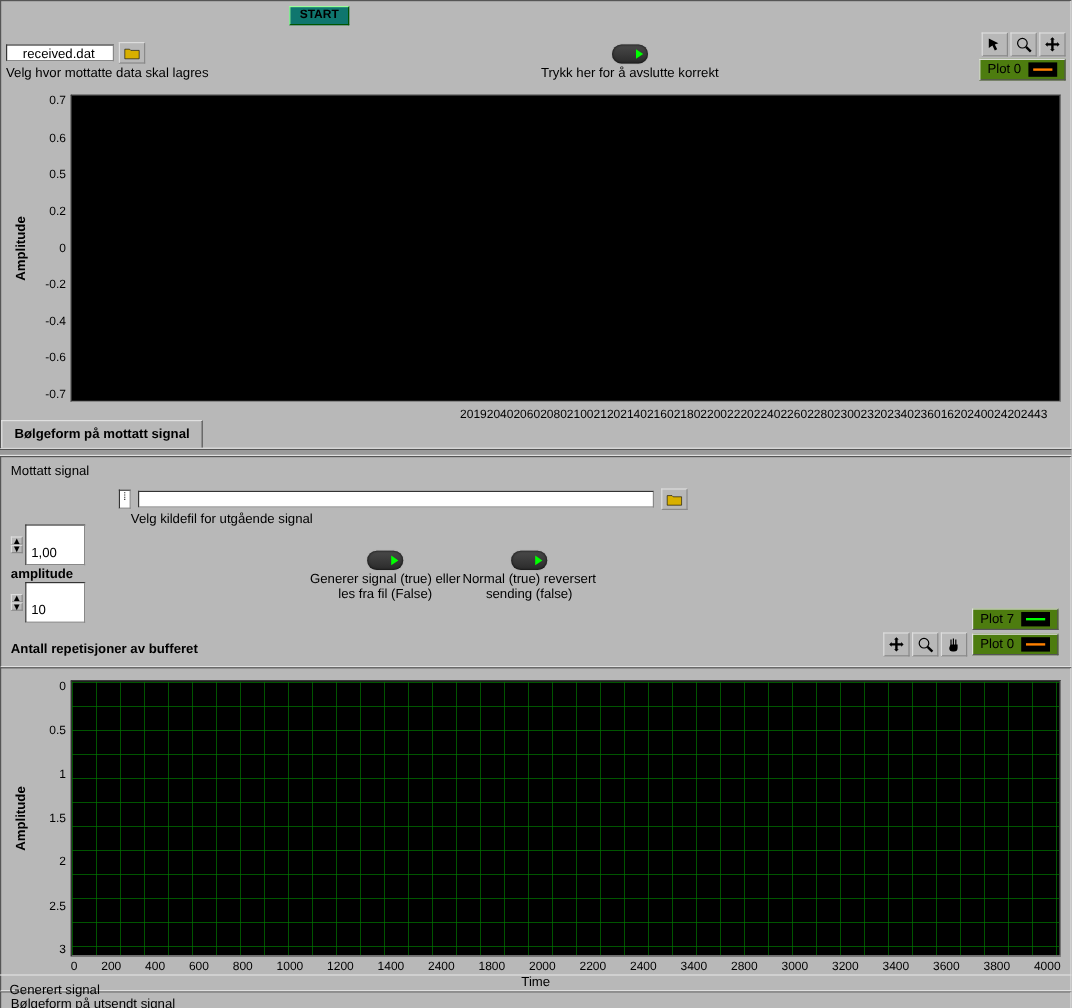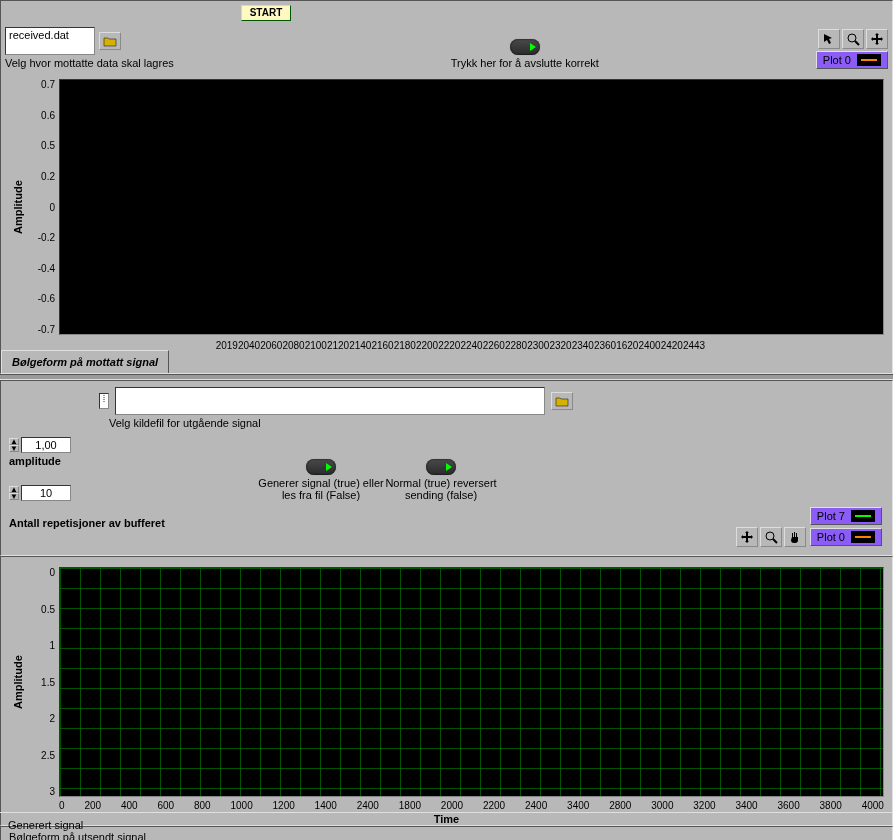--- a/index.html
+++ b/index.html
@@ -28,59 +28,58 @@
   }
   .top-section {
     position: relative;
     height: 374px;
     padding: 4px;
   }
   .start-btn {
     position: absolute;
     top: 4px; left: 240px;
     width: 50px; height: 16px;
-    background: #fef9c3;
+    background: #0f766e;
     color: #000;
     font-size: 10px;
     text-align: center;
     line-height: 14px;
     font-weight: bold;
     border-top: 1px solid #9f9;
     border-left: 1px solid #9f9;
     border-right: 1px solid #050;
     border-bottom: 1px solid #050;
   }
   .label { font-size: 11px; color: #000; }
   .text-input {
     background: #fff;
     border: 1px inset #888;
-    padding: 1px 3px;
+    padding: 1px 13px;
     font-size: 11px;
-    height: 28px;
+    height: 14px;
   }
   .numeric-input {
     display:flex; align-items:center;
     gap:2px;
   }
   .numeric-input .arrows {
     display:flex; flex-direction:column;
     width:10px;
   }
   .numeric-input .arrows div{
     height:7px; line-height:6px;
     font-size:8px;
     background:#b8b8b8;
     border:1px outset #ddd;
     text-align:center;
   }
   .numeric-field{
     background:#fff; border:1px inset #888;
-    padding:0 4px; height:16px; line-height:14px;
+    padding:16px 4px; height:16px; line-height:14px;
     min-width:50px;
-    text-align:center;
   }
   .folder-icon {
     width: 22px; height: 18px;
     background: #b8b8b8;
     border: 1px outset #ddd;
     display: flex; align-items: center; justify-content: center;
   }
   .folder-icon svg { width: 14px; height: 11px; }
   .led-btn {
     width: 30px; height: 16px;
@@ -103,21 +102,21 @@
   .tool-btn{
     width:22px;height:20px;
     background:#b8b8b8;
     border:1px outset #ddd;
     display:flex;align-items:center;justify-content:center;
   }
   .tool-btn svg{width:14px;height:14px;}
   .legend{
     display:flex; align-items:center; gap:6px;
     padding:2px 6px;
-    background:#8b5cf6;
+    background:#4d7c0f;
   }
   .legend-swatch{
     width:24px;height:12px;background:#000;
     display:flex;align-items:center;justify-content:center;
   }
   .legend-swatch .line{height:2px;width:16px;background:#ff8000;}
   .legend-swatch .line.green{background:#0f0;}
   
   .upper-row{
     position:absolute; top:26px; left:4px; right:4px;
@@ -142,21 +141,21 @@
     display:flex; flex-direction:column; justify-content:space-between;
     width:32px; text-align:right; padding:0 4px;
     font-size:10px;
   }
   .plot{
     flex:1; background:#000; border:1px inset #888;
     position:relative;
   }
   .xticks-row{
     position:absolute; left:58px; right:8px; bottom:22px;
-    display:flex; justify-content:center;
+    display:flex; justify-content:flex-end;
     font-size:10px;
   }
   .xticks-row span{transform:translateX(-50%); white-space:nowrap;}
   
   .tab{
     display:inline-block;padding:5px 10px;
     border-top:1px solid #e0e0e0;border-left:1px solid #e0e0e0;
     border-right:1px solid #555;border-bottom:none;
     background:#b8b8b8;font-weight:bold;font-size:11px;
   }
@@ -174,21 +173,21 @@
   
   .bottom-section{position:relative;height:270px;padding:6px;}
   .bottom-chart-wrap{position:absolute;top:10px;left:8px;right:8px;bottom:28px;display:flex;}
   .bottom-plot{flex:1;background:#000;border:1px inset #888;position:relative;overflow:hidden;}
   .grid-green{position:absolute;inset:0;
     background-image:
      repeating-linear-gradient(to right, rgba(0,120,0,0.7) 0 1px, transparent 1px 20px),
      repeating-linear-gradient(to bottom, rgba(0,120,0,0.7) 0 1px, transparent 1px 20px);
   }
   .xticks-bottom{position:absolute;left:58px;right:8px;bottom:14px;display:flex;justify-content:space-between;font-size:10px;}
-  .xlabel-bottom{position:absolute;left:0;right:0;bottom:0;text-align:center;font-size:11px;font-weight:bold;}
+  .xlabel-bottom{position:absolute;left:0;right:0;bottom:0;text-align:center;font-size:11px;}
   .footer-label{padding:4px 8px;font-size:11px;}
   .final-footer{position:absolute;bottom:0;left:0;right:0;height:28px;border-top:1px solid #e0e0e0;padding:6px 8px;font-size:11px;}
 </style>
 </head>
 <body>
 
 <div class="top-section panel-inset">
 
   <div class="start-btn">START</div>
 
@@ -271,28 +270,29 @@
       <span>2300</span>
       <span>2320</span>
       <span>2340</span>
       <span>2360</span>
       <span>1620</span>
       <span>2400</span>
       <span>2420</span>
       <span>2443</span>
   </div>
 
-  <div style="position:absolute;bottom:0;left:0;font-style:italic;">
+  <div style="position:absolute;bottom:0;left:0;">
     <div class="tab">Bølgeform på mottatt signal</div>
   </div>
 </div>
 
 <div class="divider"></div>
 
 <div class="mid-section panel-inset">
+  <div class="section-title">Mottatt signal</div>
 
   <div class="src-row">
     <div style="width:10px;height:16px;border:1px inset #888;background:#fff;font-size:9px;text-align:center">⁞</div>
     <input class="text-input long-input" value="" style="">
     <div class="folder-icon">
       <svg viewBox="0 0 14 11">
           <path d="M1 2h4l1 1h7v7H1z" fill="#d8b000" stroke="#000" stroke-width="0.5"></path>
         </svg>
     </div>
   </div>

